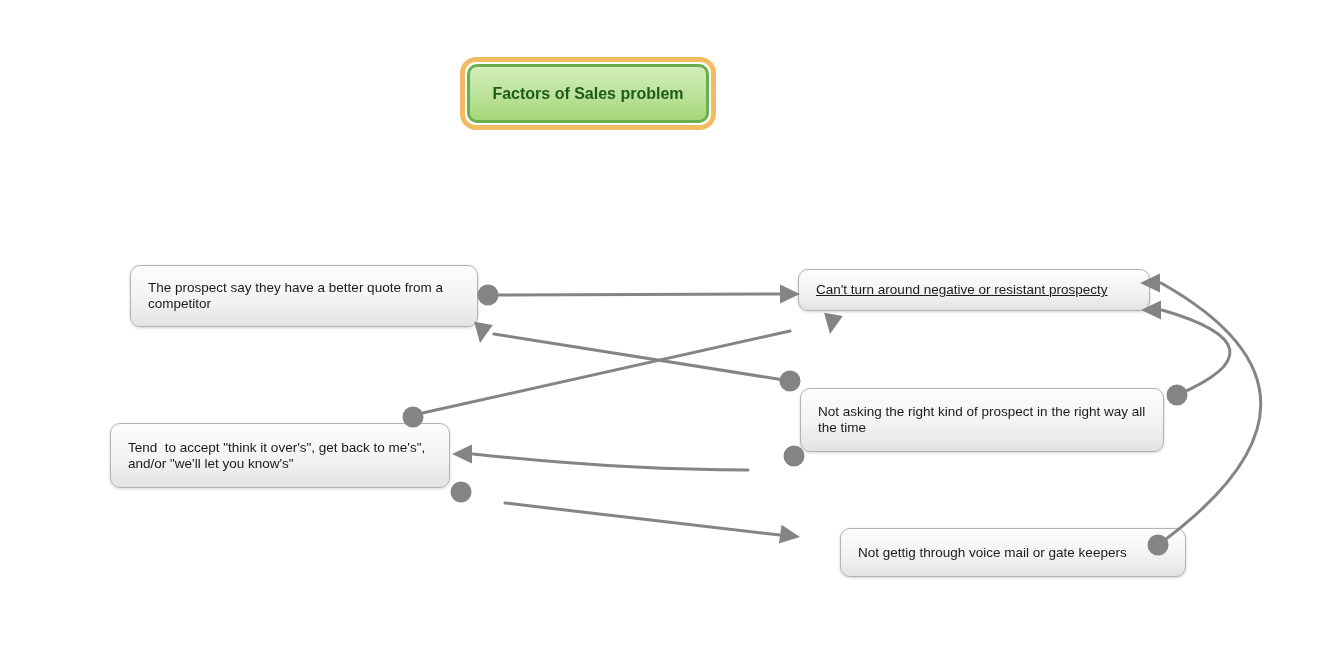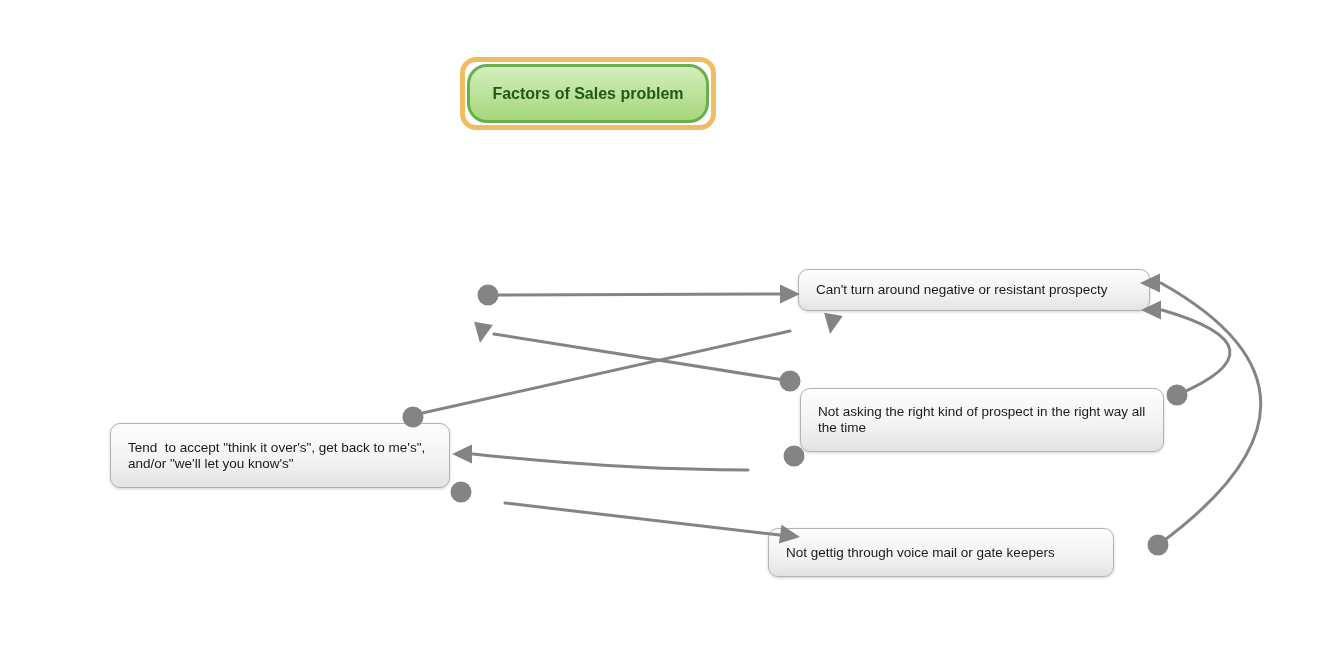--- a/index.html
+++ b/index.html
@@ -36,46 +36,49 @@
     border: 5px solid var(--ring, #f2bc62);
     border-radius: 16px;
     background: #ffffff;
     padding: 2px;
   }
   .title-inner {
     box-sizing: border-box;
     width: 242px;
     height: 59px;
     border: 3px solid var(--title-border, #69b04c);
-    border-radius: 20px;
+    border-radius: 10px;
     background: linear-gradient(180deg, var(--title-fill-top, #d3eebc) 0%, var(--title-fill-bottom, #a6d77a) 100%);
     display: flex;
     align-items: center;
     justify-content: center;
     font-weight: bold;
     font-size: 16px;
     color: var(--title-text, #1e5b18);
     text-align: center;
   }
 </style>
 </head>
 <body>
 
 <div class="canvas">
   <div class="nodes-layer">
-      <div class="node" style="left: 798px; top: 269px; width: 352px; height: 42px;">
+      <div class="node" style="left: 130px; top: 265px; width: 348px; height: 62px;">
+        <span>The prospect say they have a better quote from a competitor</span>
+      </div>
+      <div class="node" style="left: 798px; top: 269px; width: 352px; height: 42px; text-decoration: underline;">
         <span>Can't turn around negative or resistant prospecty</span>
       </div>
       <div class="node" style="left: 800px; top: 388px; width: 364px; height: 64px;">
         <span>Not asking the right kind of prospect in the right way all the time</span>
       </div>
       <div class="node" style="left: 110px; top: 423px; width: 340px; height: 65px;">
         <span>Tend  to accept "think it over's", get back to me's", and/or "we'll let you know's"</span>
       </div>
-      <div class="node" style="left: 768px; top: 528px; width: 346px; height: 49px;">
+      <div class="node" style="left: 840px; top: 528px; width: 346px; height: 49px;">
         <span>Not gettig through voice mail or gate keepers</span>
       </div>
     </div>
   <svg class="edges-layer" width="1321" height="667" viewBox="0 0 1321 667">
       <g>
         <path d="M 488 295 L 788 294" fill="none" stroke="#848484" stroke-width="3" stroke-linecap="round"></path>
         <circle cx="488" cy="295" r="10.5" fill="#848484"></circle>
         <polygon points="800.0,294.0 780.0,303.5 780.0,284.5" fill="#848484"></polygon>
       </g>
       <g>

